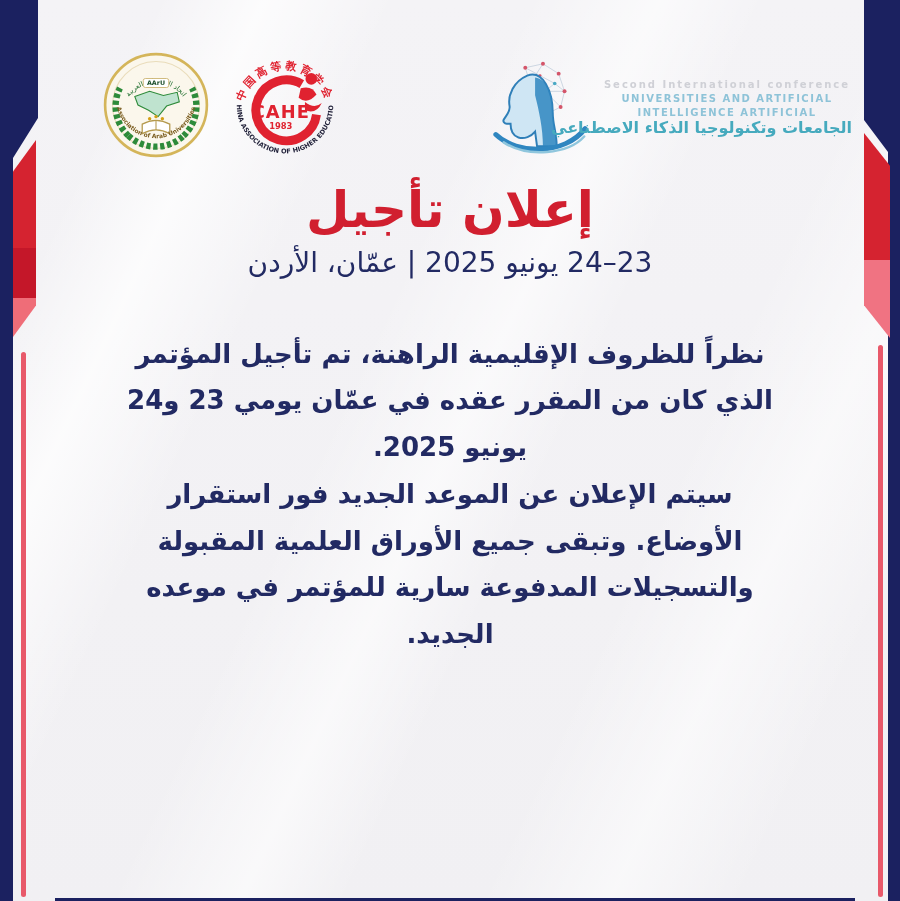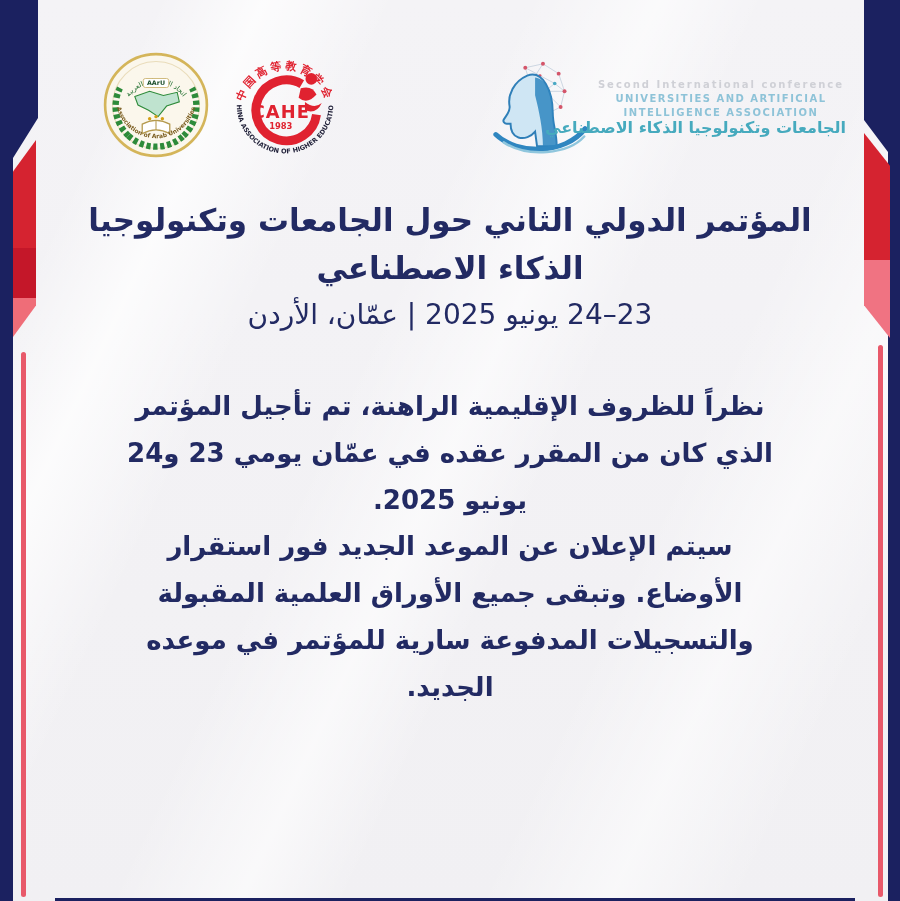--- a/index.html
+++ b/index.html
@@ -44,21 +44,21 @@
     position:absolute;right:17px;top:345px;width:5px;height:552px;
     background:#e8596a;border-radius:3px;
   }
   .navy-bottom-line{
     position:absolute;left:55px;right:45px;bottom:0;height:3px;background:#1b2160;
   }
   
   .logo{position:absolute;}
   .aaru{left:103px;top:52px;width:106px;height:106px;}
   .cahe{left:222px;top:40px;width:126px;height:126px;}
-  .conf-logo{left:486px;top:52px;width:360px;height:112px;display:flex;align-items:center;}
+  .conf-logo{left:486px;top:52px;width:360px;height:112px;display:flex;align-items:center;gap:6px;}
   .conf-head{width:108px;height:108px;flex:0 0 auto;}
   .conf-text{margin-left:2px;text-align:center;width:250px;}
   .conf-tagline{font-size:10px;letter-spacing:2px;color:#cfd0d6;font-weight:bold;white-space:nowrap;}
   .conf-en{font-size:10px;letter-spacing:1.5px;color:#8ec3d8;font-weight:bold;white-space:nowrap;margin-top:3px;}
   .conf-ar{font-size:16px;color:#46aabe;font-weight:bold;direction:rtl;white-space:nowrap;}
   
   .content{
     position:absolute;top:182px;left:62px;right:62px;
     direction:rtl;text-align:center;color:#222a63;
   }
@@ -160,23 +160,23 @@
     <circle cx="70" cy="30" r="1.8" fill="#4aa9c4"></circle>
       <circle cx="42" cy="46" r="1.8" fill="#4aa9c4"></circle>
     <path d="M42,22 C28,28 22,42 24,53 C25,59 20,63 18,67 C17,69 19,71 21,71 L25,71 C25,77 27,83 33,85 C39,87 46,84 50,79 L52,94 L72,94 C72,80 68,72 68,60 C68,38 58,16 42,22 Z" fill="#cfe6f4" stroke="#2f7fb8" stroke-width="2"></path>
     <path d="M50,24 C62,26 68,40 68,58 C68,72 72,80 72,94 L58,94 C58,76 54,58 50,42 Z" fill="#2f86c0" opacity="0.85"></path>
     <path d="M10,82 C32,103 80,103 101,76" fill="none" stroke="#2f86c0" stroke-width="5" stroke-linecap="round"></path>
     <path d="M18,90 C42,106 84,102 100,84" fill="none" stroke="#8fc6dd" stroke-width="2.5" stroke-linecap="round"></path>
   </svg>
   <div class="conf-text">
     <div class="conf-tagline">Second International conference</div>
     <div class="conf-en">UNIVERSITIES AND ARTIFICIAL</div>
-    <div class="conf-en">INTELLIGENCE ASSOCIATION</div>
+    <div class="conf-en">INTELLIGENCE ARTIFICIAL</div>
     <div class="conf-ar">الجامعات وتكنولوجيا الذكاء الاصطناعي</div>
   </div>
 </div>
 
 <div class="content" lang="ar" dir="rtl">
-  <div class="conf-name">المؤتمر الدولي الثاني حول الجامعات وتكنولوجيا الذكاء الاصطناعي</div>
+  <div class="title">إعلان تأجيل</div>
   <div class="date-loc">23–24 يونيو 2025 | عمّان، الأردن</div>
   <div class="para para-reason">نظراً للظروف الإقليمية الراهنة، تم تأجيل المؤتمر الذي كان من المقرر عقده في عمّان يومي 23 و24 يونيو 2025.</div>
   <div class="para para-details">سيتم الإعلان عن الموعد الجديد فور استقرار الأوضاع. وتبقى جميع الأوراق العلمية المقبولة والتسجيلات المدفوعة سارية للمؤتمر في موعده الجديد.</div>
 </div>
 
 </body></html>

